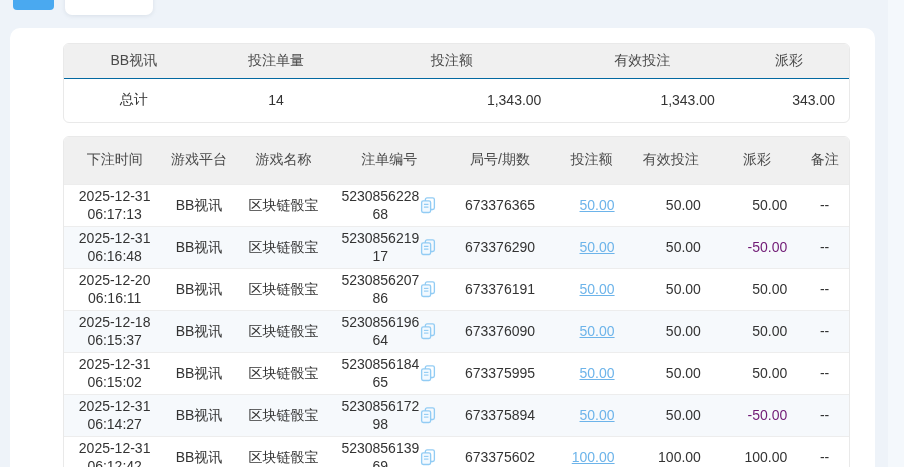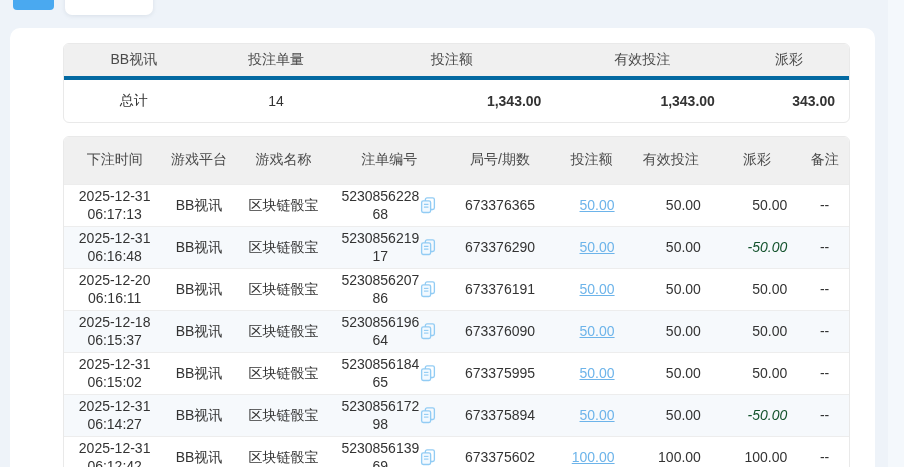--- a/index.html
+++ b/index.html
@@ -39,22 +39,22 @@
   }
   table { width:100%; border-collapse:collapse; table-layout:fixed; }
   th {
     background:#f0f0f0; color:#4a4a4a; font-weight:400;
     text-align:center; vertical-align:middle;
   }
   td { text-align:center; vertical-align:middle; color:#333; }
 
   
   .summary th { height:34px; font-size:14px; }
-  .summary td { height:44px; border-top:4px solid #0369a1; font-size:14px; }
-  .summary td.num { padding-right:14px;font-weight:bold; }
+  .summary td { height:44px; border-top:1px solid #0369a1; font-size:14px; }
+  .summary td.num { padding-right:14px; }
 
   
   .detail-wrap { margin-top:13px; }
   .detail th { height:47px; font-size:14px; }
   .detail td {
     height:42px; border-top:1px solid #ededed;
     font-size:14px; line-height:18px;
   }
   .detail tbody tr:nth-child(even) td { background:#f6f9fc; }
   td.num { text-align:right; padding-right:13px; }
@@ -62,21 +62,21 @@
     display:flex; align-items:center; justify-content:center; gap:0;
   }
   .bet-id {
     display:inline-block; max-width:78px; word-break:break-all;
     text-align:center; line-height:18px;
   }
   .copy-icon { display:inline-flex; flex:0 0 auto; cursor:pointer; }
   .link {
     color:#6db4ea; text-decoration:underline; cursor:pointer;
   }
-  .neg { color:#14532d;font-style:italic; }
+  .neg { color:#701a75; }
 </style>
 </head>
 <body>
 
 <div class="scroll-track"></div>
 <div class="tab-blue"></div>
 <div class="tab-white"></div>
 
 <div class="card">
 

